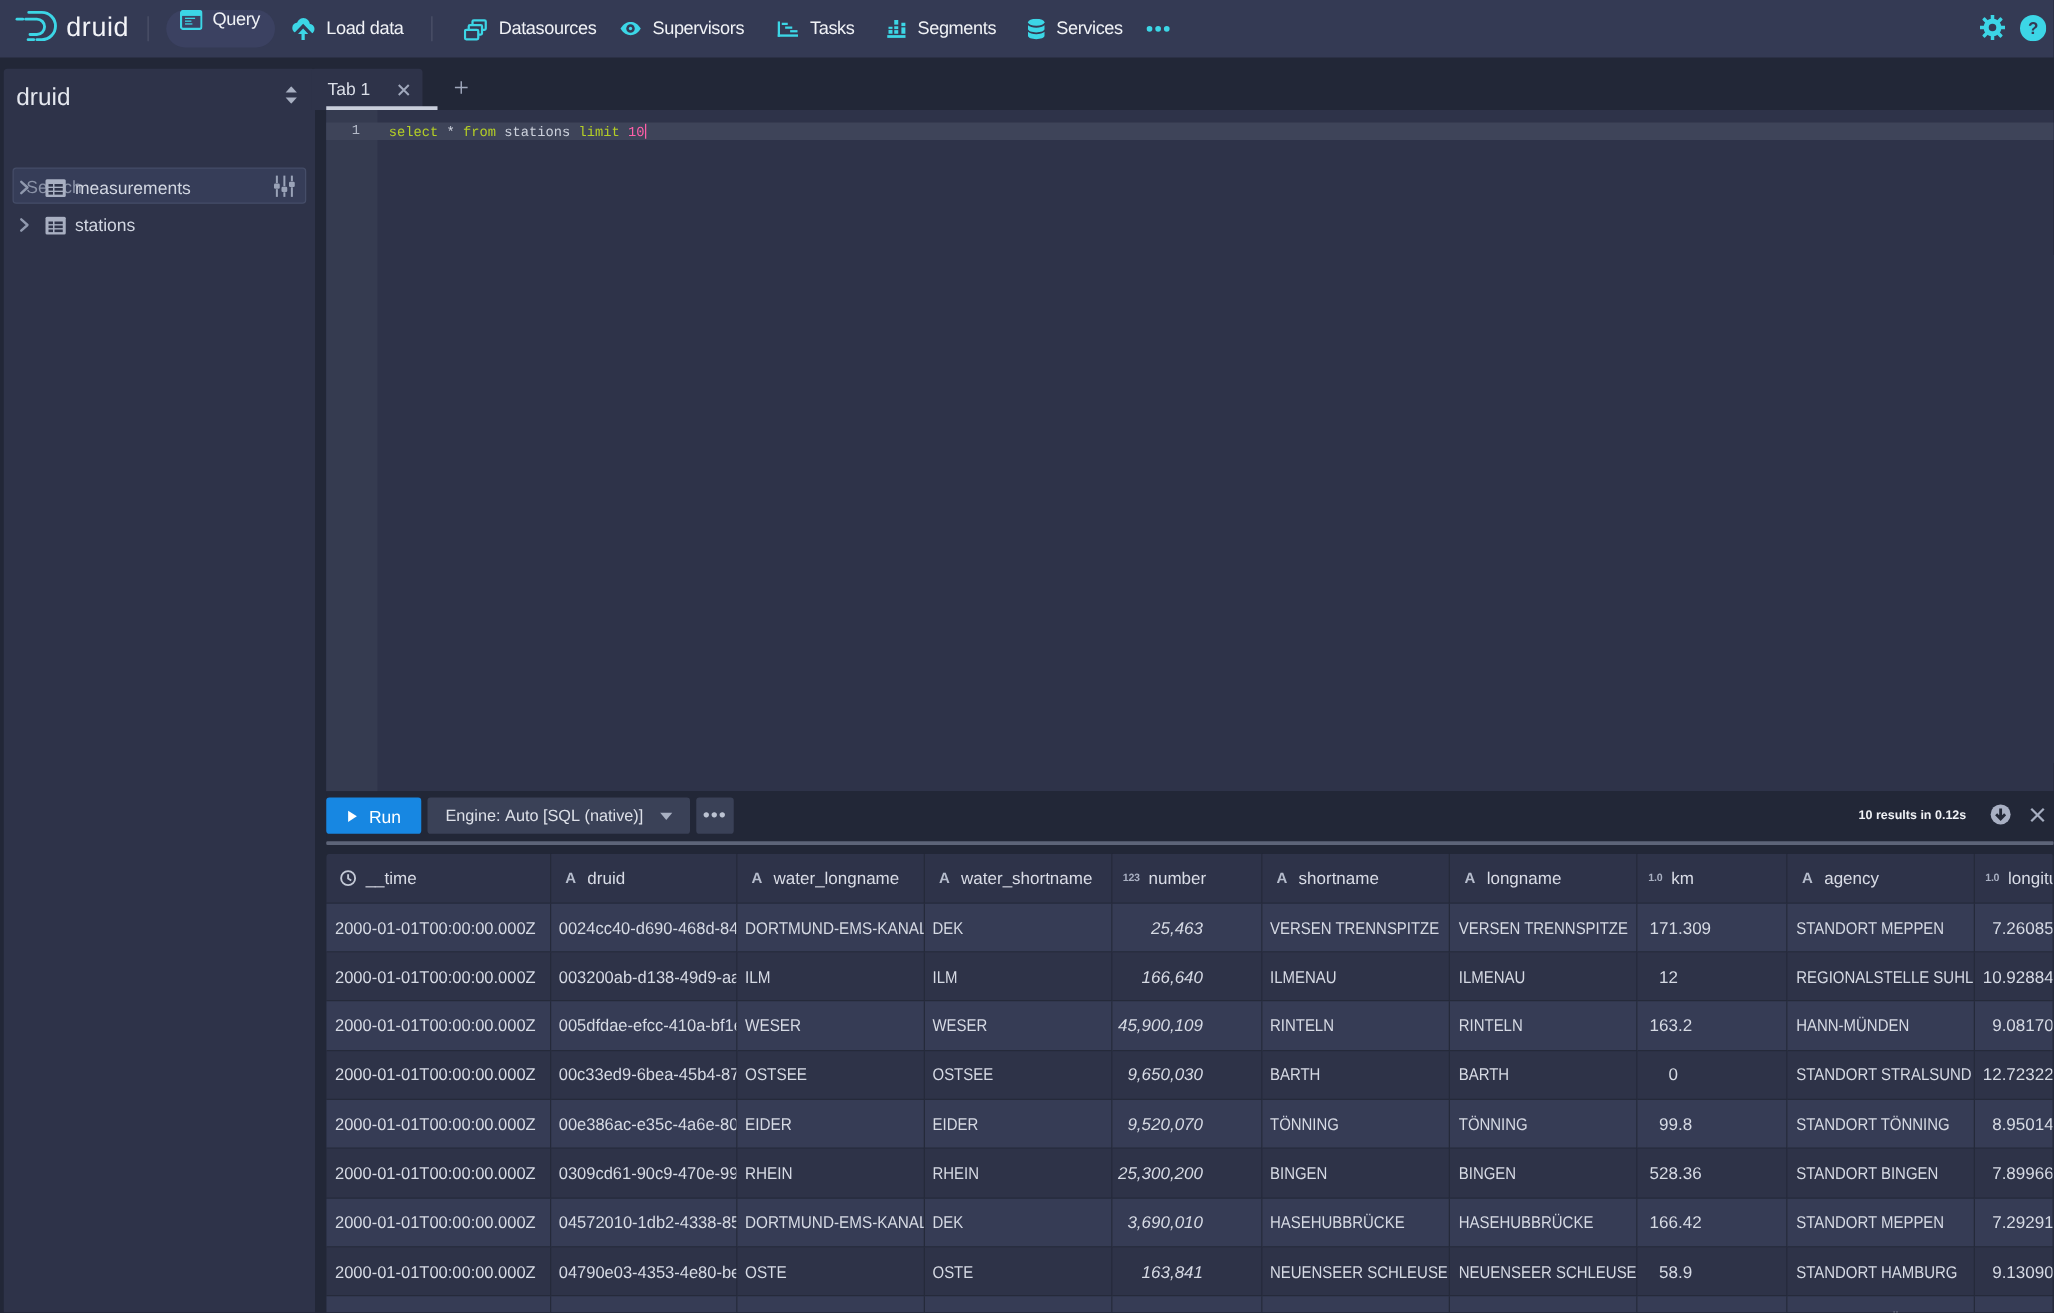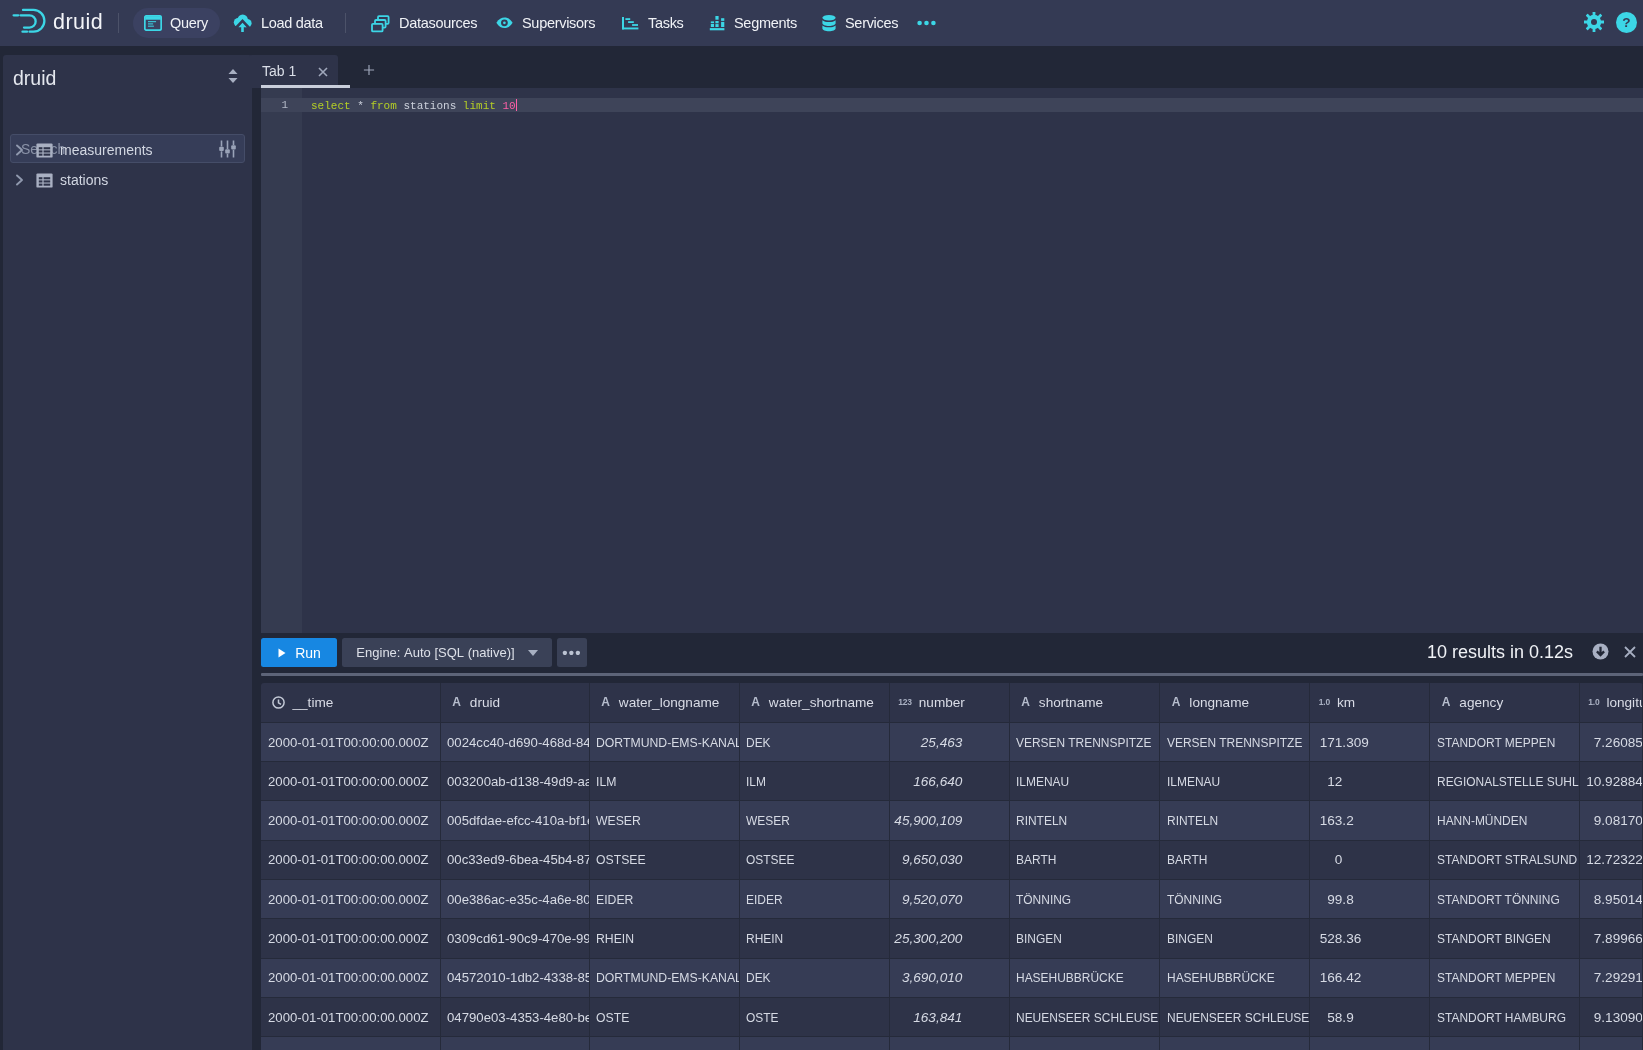--- a/index.html
+++ b/index.html
@@ -4,21 +4,21 @@
 <style>
   * { margin:0; padding:0; box-sizing:border-box; }
   html,body { width:1643px; height:1050px; overflow:hidden; }
   body { font-family:"Liberation Sans", sans-serif; background:#222737; position:relative; color:#d6dae4; }
   svg { display:block; }
 
   
   .nav { position:absolute; left:0; top:0; width:1643px; height:46px; background:#343a54; }
   .nitem { position:absolute; top:0; height:46px; display:flex; align-items:center; gap:9px; color:#f0f2f6; font-size:14.5px; letter-spacing:-0.3px; }
   .nsep { position:absolute; top:13px; width:1px; height:20px; background:#4c5269; }
-  .pill { position:absolute; left:133px; top:8px; width:87px; height:30px; background:#3b4161; border-radius:15px; display:flex; align-items:center; gap:8px; padding-left:11px; color:#f0f2f6; font-size:14.5px; letter-spacing:-0.3px; }
+  .pill { position:absolute; left:133px; top:8px; width:87px; height:30px; background:#3b4161; border-radius:15px; display:flex; align-items:flex-start; gap:8px; padding-left:11px; color:#f0f2f6; font-size:14.5px; letter-spacing:-0.3px; }
   .brand { position:absolute; left:53px; top:10px; font-size:21.5px; color:#f3f4f8; letter-spacing:0.5px; }
 
   
   .side { position:absolute; left:3px; top:55px; width:249px; height:995px; background:#2e3349; border-radius:3px 3px 0 0; }
   .sidetitle { position:absolute; left:10px; top:11.5px; font-size:19.5px; font-weight:400; color:#e4e7ee; }
   .search { position:absolute; left:7px; top:43px; width:235px; height:29px; background:#363d58; border:1px solid #454d68; border-radius:3px; color:#8a92a7; font-size:14px; display:flex; align-items:center; padding-left:10px;margin-top:36px; }
   .trow { position:absolute; left:0; width:277px; height:30px; display:flex; align-items:center; color:#d2d7e2; font-size:14px; }
 
   
   .tab { position:absolute; left:249px; top:55px; width:89px; height:33px; background:#2e3349; border-radius:3px 3px 0 0; color:#dbdfe8; font-size:14px; }
@@ -27,21 +27,21 @@
   .editor { position:absolute; left:261px; top:88px; width:1382px; height:544.5px; background:#2e3349; }
   .gutter { position:absolute; left:0; top:0; width:40.5px; height:544.5px; background:#353b50; }
   .curline { position:absolute; left:0px; top:9.5px; width:1382px; height:14px; background:#3e4459; }
   .lnum { position:absolute; left:0; top:11px; width:27px; text-align:right; font-family:"Liberation Mono", monospace; font-size:11px; color:#b4bac8; }
   .code { position:absolute; left:50px; top:11px; font-family:"Liberation Mono", monospace; font-size:11px; line-height:12px; white-space:pre; color:#ccd1dc; }
   .kw { color:#b4ce26; } .pk { color:#ff5fa8; }
 
   
   .runbar { position:absolute; left:261px; top:632.5px; width:1382px; height:39.8px; background:#222737; }
   .rbtn { position:absolute; top:5.3px; height:29.5px; border-radius:2.5px; display:flex; align-items:center; justify-content:center; font-size:14px; color:#dde0e8; }
-  .results { position:absolute; top:0; right:70px; height:39px; display:flex; align-items:center; color:#f0f2f6; font-size:18px; }
+  .results { position:absolute; top:0; right:70px; height:39px; display:flex; align-items:center; color:#f0f2f6; font-size:10px;font-weight:bold; }
   .divider { position:absolute; left:261px; top:673.2px; width:1382px; height:3px; background:#5d6478; border-radius:1px; }
 
   
   .tbl { position:absolute; left:261px; top:683px; width:1382px; height:367px; overflow:hidden; display:grid; border-radius:3px 3px 0 0;
          grid-template-columns:179.7px 149px 150px 150px 120px 150.5px 150px 120px 149.5px 1fr;
          grid-template-rows:39.9px repeat(9, 39.3px); }
   .tbl > div { border-right:1px solid #252a3a; border-bottom:1px solid #252a3a; background:#363c55; display:flex; align-items:center; padding-left:6.5px; font-size:13.6px; color:#d6dae4; white-space:nowrap; overflow:hidden; }
   .tbl > .th { background:#2e3349; color:#d9dce6; }
   .tbl > .num { justify-content:flex-end; padding-right:46.3px; padding-left:0;font-style:italic; }
   .tbl > .even { background:#2e3348; }

